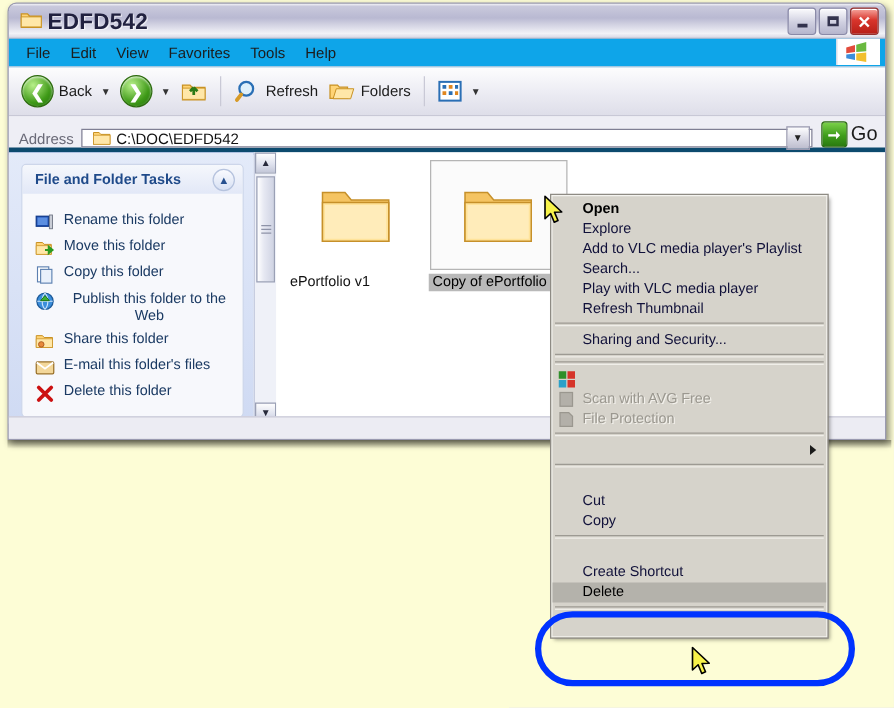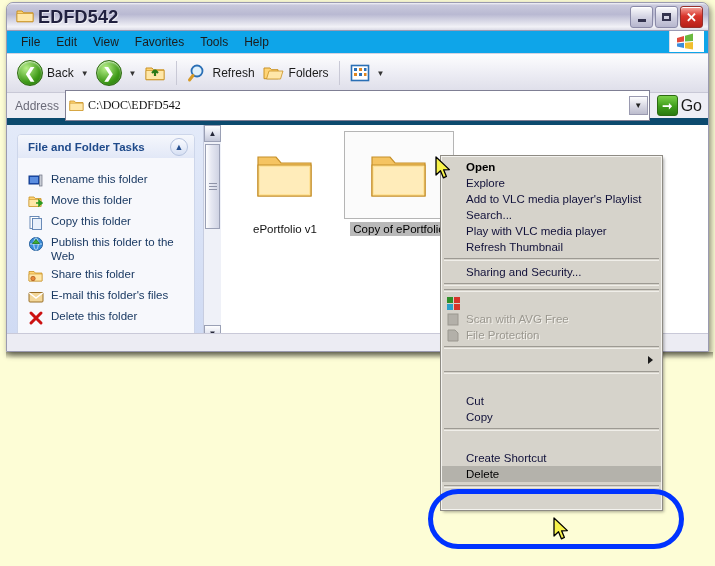--- a/index.html
+++ b/index.html
@@ -60,43 +60,43 @@
   .tbl{font-size:12px;color:#1b1b1b;}
   .tsep{width:1px;height:24px;background:#c9c9d6;margin:0 6px;}
   .caret{font-size:8px;color:#333;padding:0 3px;}
   .circ{width:24px;height:24px;border-radius:50%;position:relative;}
   .circ.green{background:radial-gradient(circle at 35% 30%,#b8f08a,#3f9a18 60%,#1e6b08);
      border:1px solid #2e6b10;box-shadow:inset 0 1px 2px rgba(255,255,255,.8);}
   .arrowglyph{position:absolute;left:0;right:0;top:0;bottom:0;display:flex;align-items:center;
      justify-content:center;color:#fff;font-size:14px;font-weight:bold;line-height:1;}
 
   
-  #addrbar{position:relative;height:25px;background:#eeeef5;border-bottom:7px solid #0c4a6e;
-     display:flex;align-items:center;padding-left:8px;}
+  #addrbar{position:relative;height:25px;background:#eeeef5;border-bottom:4px solid #0c4a6e;
+     display:flex;align-items:flex-end;padding-left:8px;}
   .addr-label{font-size:12px;color:#6a6a78;margin-right:6px;}
-  .addr-field{flex:1;height:31px;background:#fff;border:1px solid #7f7f94;display:flex;align-items:center;
-     padding-left:3px;position:relative;box-sizing:border-box;font-family:Liberation Serif, serif;}
+  .addr-field{flex:1;height:15px;background:#fff;border:1px solid #7f7f94;display:flex;align-items:center;
+     padding-left:8px;position:relative;box-sizing:border-box;}
   .addr-text{font-size:12px;color:#111;margin-left:4px;}
   .addr-dd{width:17px;height:17px;margin-left:auto;margin-right:1px;
      background:linear-gradient(to bottom,#fdfdfe,#d7d7e3 55%,#bcbccd);
      border:1px solid #9a9ab0;display:flex;align-items:center;justify-content:center;font-size:8px;color:#222;}
   .gobtn{display:flex;align-items:center;gap:3px;margin:0 6px 0 7px;}
   .gosq{width:19px;height:19px;border-radius:3px;border:1px solid #2d6b12;
      background:linear-gradient(to bottom,#7bd14a,#3f9d1b 55%,#2a7a10);
      display:flex;align-items:center;justify-content:center;color:#fff;font-size:12px;font-weight:bold;line-height:1;}
   .golbl{font-size:16px;color:#1b1b1b;}
 
   
   #content{position:relative;height:217px;display:flex;background:#fff;}
   #sidebar{width:196px;background:linear-gradient(to bottom,#7f9adb 0%,#6d8ad6 2px,#dce5f8 2px,#d6e0f6 100%);
      position:relative;overflow:hidden;}
   .sb-inner{position:absolute;left:0;top:0;right:0;bottom:0;
      background:linear-gradient(to bottom,#e3eaf9,#cfdaf3);}
   .panel{margin:9px 8px 0 10px;border-radius:4px;overflow:hidden;
-     border:1px solid #cdd6ea;background:#f6f7fb;}
+     border:1px solid #cdd6ea;background:#f6f7fb;text-align:center;}
   .panel-head{height:23px;display:flex;align-items:center;position:relative;
      background:linear-gradient(to bottom,#f5f7fc,#e2e8f7);
      padding-left:10px;}
   .panel-title{font-size:11.5px;font-weight:bold;color:#1f4a8a;}
   .chev{position:absolute;right:6px;top:3px;width:16px;height:16px;border-radius:50%;
      background:linear-gradient(to bottom,#fafbff,#d7e0f3);border:1px solid #b6c3de;
      display:flex;align-items:center;justify-content:center;font-size:9px;color:#27508f;}
   .panel-body{padding:12px 6px 8px 10px;background:#f7f8fc;}
   .task{display:flex;align-items:flex-start;gap:7px;padding:2px 0;}
   .task .tl{font-size:11.5px;color:#1b3a63;line-height:14px;}
@@ -110,21 +110,21 @@
   .sbtn.bot{position:absolute;bottom:0;left:0;right:0;}
   .strack{position:absolute;top:17px;bottom:17px;left:0;right:0;background:#eff1f8;}
   .sthumb{position:absolute;top:2px;left:1px;right:1px;height:85px;
      background:linear-gradient(to right,#ffffff,#e6e8f2 40%,#cfd3e3);
      border:1px solid #9aa0b5;box-sizing:border-box;display:flex;align-items:center;justify-content:center;}
   .grip{width:8px;}
   .grip div{height:1px;background:#8e93a8;margin:2px 0;}
 
   
   #filepane{flex:1;background:#fff;position:relative;}
-  .fitem{position:absolute;width:112px;text-align:center;}
+  .fitem{position:absolute;width:112px;}
   .fbox{width:110px;height:88px;box-sizing:border-box;display:flex;align-items:center;justify-content:center;
      margin:0 auto;}
   .fbox.sel{border:1px solid #b5b5b5;background:#fbfbfb;}
   .flabel{display:inline-block;font-size:11.5px;color:#111;padding:1px 3px;margin-top:3px;}
   .flabel.sel{background:#b9b9b9;color:#000;}
   .folder-svg{width:62px;height:52px;}
 
   
   #statusstrip{position:absolute;left:0;right:0;bottom:0;height:17px;background:#ececf3;border-top:1px solid #c9c9d8;}
 

